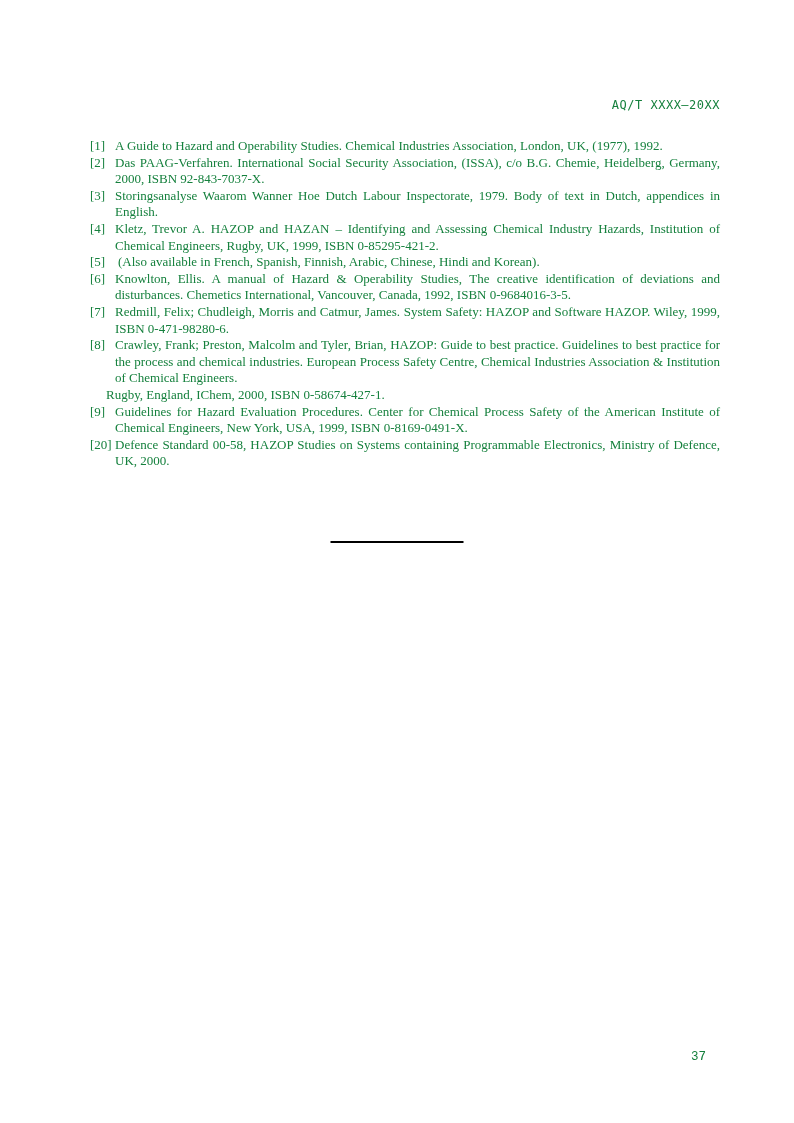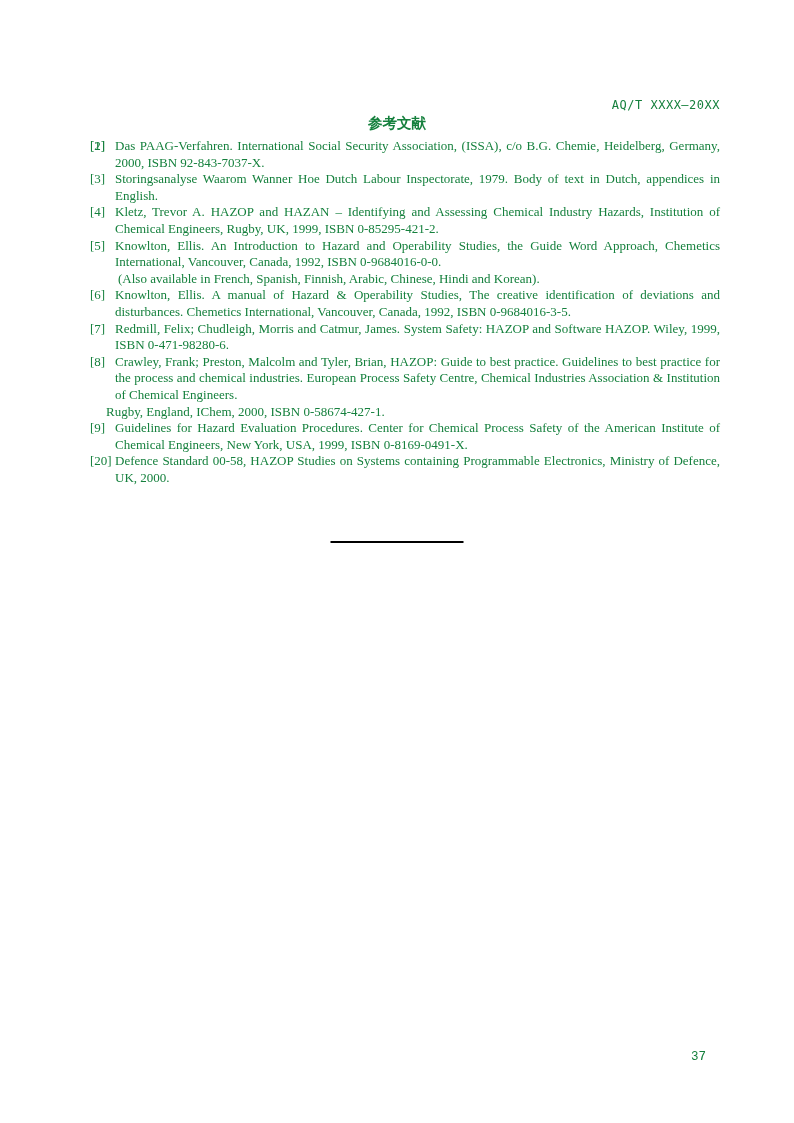--- a/index.html
+++ b/index.html
@@ -84,46 +84,45 @@
     font-family: Liberation Mono, monospace;
   }
 </style>
 </head>
 <body>
 
 <div class="page">
 
   <div class="header-right">AQ/T XXXX—20XX</div>
 
-  <h1 class="doc-title">参考文献</h1>
 
   <div class="ref-list">
 
     <div class="ref-item">
       <span class="ref-marker">[1]</span>
+      <span>A Guide to Hazard and Operability Studies. Chemical Industries Association, London, UK, (1977), 1992.</span>
     </div>
 
     <div class="ref-item">
       <span class="ref-marker">[2]</span>
       <span>Das PAAG-Verfahren. International Social Security Association, (ISSA), c/o B.G. Chemie, Heidelberg, Germany, 2000, ISBN 92-843-7037-X.</span>
     </div>
 
     <div class="ref-item">
       <span class="ref-marker">[3]</span>
       <span>Storingsanalyse Waarom Wanner Hoe Dutch Labour Inspectorate, 1979. Body of text in Dutch, appendices in English.</span>
     </div>
 
     <div class="ref-item">
       <span class="ref-marker">[4]</span>
       <span>Kletz, Trevor A. HAZOP and HAZAN – Identifying and Assessing Chemical Industry Hazards, Institution of Chemical Engineers, Rugby, UK, 1999, ISBN 0-85295-421-2.</span>
     </div>
 
     <div class="ref-item">
       <span class="ref-marker">[5]</span>
-      <span>Knowlton, Ellis. An Introduction to Hazard and Operability Studies, the Guide Word Approach, Chemetics International, Vancouver, Canada, 1992, ISBN 0-9684016-0-0.</span>
       <div class="ref-extra indent-more">(Also available in French, Spanish, Finnish, Arabic, Chinese, Hindi and Korean).</div>
     </div>
 
     <div class="ref-item">
       <span class="ref-marker">[6]</span>
       <span>Knowlton, Ellis. A manual of Hazard &amp; Operability Studies, The creative identification of deviations and disturbances. Chemetics International, Vancouver, Canada, 1992, ISBN 0-9684016-3-5.</span>
     </div>
 
     <div class="ref-item">
       <span class="ref-marker">[7]</span>

